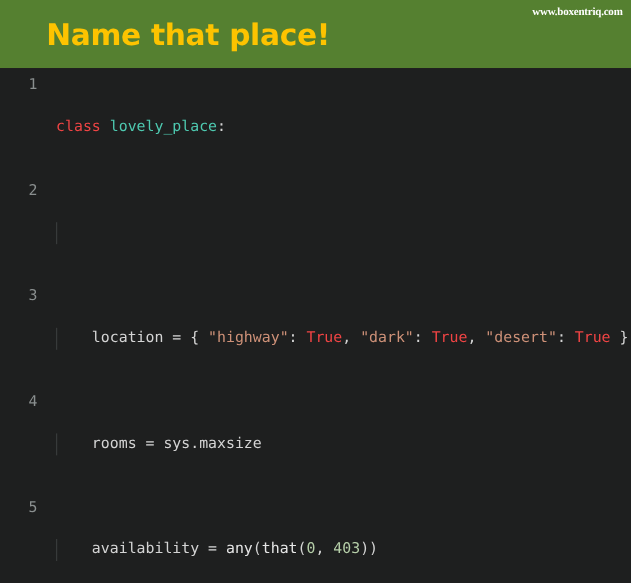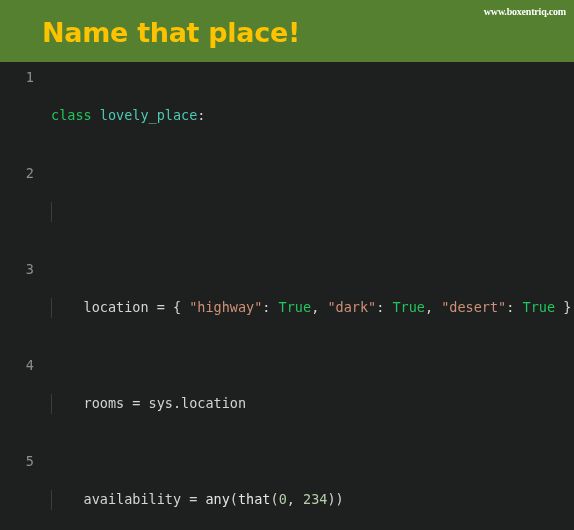--- a/index.html
+++ b/index.html
@@ -89,21 +89,21 @@
   
   .guide {
     position: absolute;
     top: 0;
     width: 1px;
     height: 19.2px;
     background: #3a3d3d;
   }
   .g1 { left: 8px; }
   .txt { position: relative; }   
-  .kw2  { color: #22c55e; }   
+  .kw2  { color: #ef4444; }   
   .cls  { color: #4ec9b0; text-align: center; }   
   .fn   { color: #e5e5e5; }   
   .str  { color: #ce9178; }   
   .num  { color: #b5cea8; }   
   .pln  { color: #d4d4d4; }   
 </style>
 </head>
 <body>
 
 <div class="banner">
@@ -132,26 +132,26 @@
     <tr>
       <td class="gutter">3</td>
       <td class="codecell">
         <div class="line-inner"><span class="guide g1"></span><span class="txt">    <span class="pln">location = { </span><span class="str">"highway"</span><span class="pln">: </span><span class="kw2">True</span><span class="pln">, </span><span class="str">"dark"</span><span class="pln">: </span><span class="kw2">True</span><span class="pln">, </span><span class="str">"desert"</span><span class="pln">: </span><span class="kw2">True</span><span class="pln"> }</span></span></div>
       </td>
     </tr>
 
     <tr>
       <td class="gutter">4</td>
       <td class="codecell">
-        <div class="line-inner"><span class="guide g1"></span><span class="txt">    <span class="pln">rooms = sys.location</span></span></div>
+        <div class="line-inner"><span class="guide g1"></span><span class="txt">    <span class="pln">rooms = sys.maxsize</span></span></div>
       </td>
     </tr>
 
     <tr>
       <td class="gutter">5</td>
       <td class="codecell">
-        <div class="line-inner"><span class="guide g1"></span><span class="txt">    <span class="pln">availability = </span><span class="fn">any</span><span class="pln">(</span><span class="fn">that</span><span class="pln">(</span><span class="num">0</span><span class="pln">, </span><span class="num">234</span><span class="pln">))</span></span></div>
+        <div class="line-inner"><span class="guide g1"></span><span class="txt">    <span class="pln">availability = </span><span class="fn">any</span><span class="pln">(</span><span class="fn">that</span><span class="pln">(</span><span class="num">0</span><span class="pln">, </span><span class="num">403</span><span class="pln">))</span></span></div>
       </td>
     </tr>
 
     </tbody>
   </table>
 </div>
 
 </body></html>

